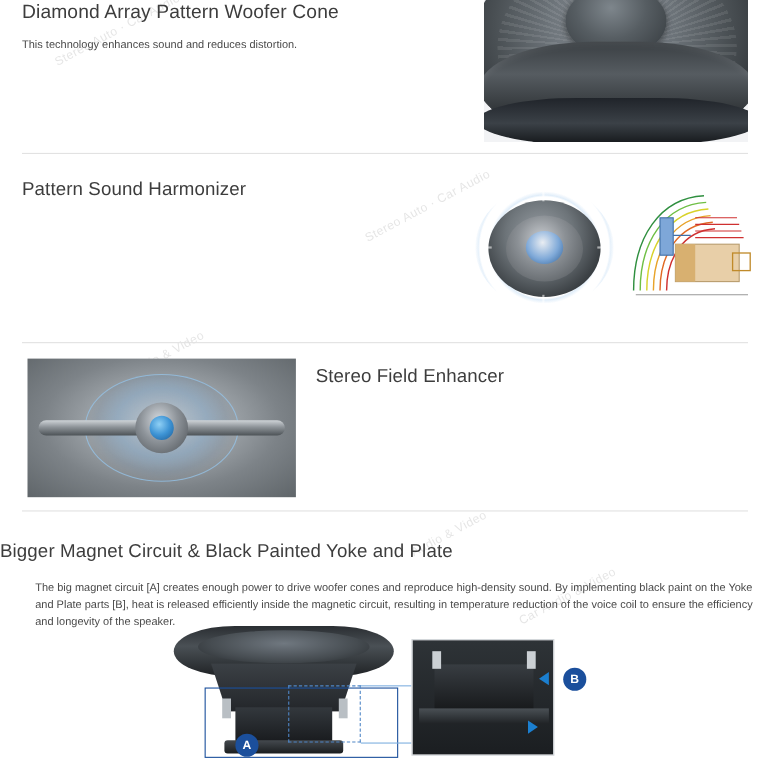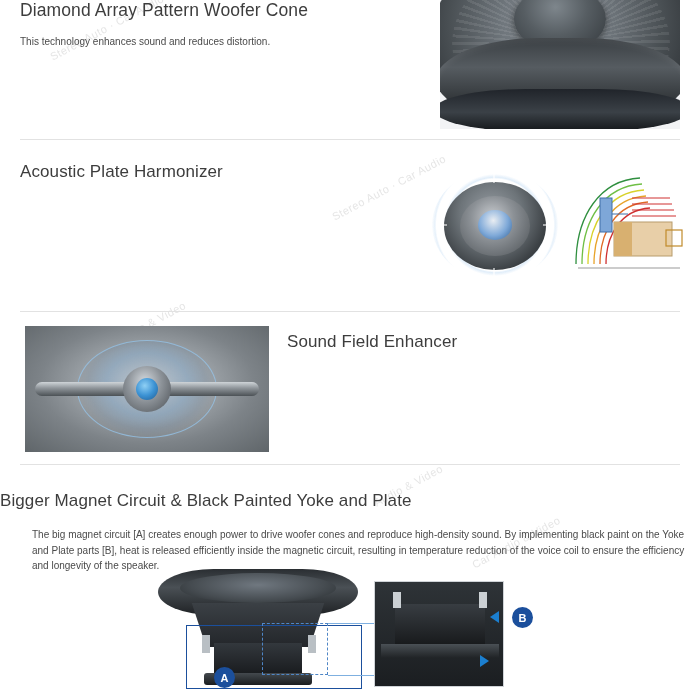--- a/index.html
+++ b/index.html
@@ -233,21 +233,21 @@
         <div class="cone-surround"></div>
         <div class="cone-rim"></div>
       </div>
     </div>
 
     <div class="divider" style="top:139px;"></div>
   </div>
 
   <div class="section" id="sec2">
     <div class="txt">
-      <h2 class="title">Acoustic Plate Harmonizer</h2>
+      <h2 class="title">Pattern Sound Harmonizer</h2>
     </div>
 
     <div class="img2a">
       <div class="spk2-rings"></div>
       <div class="spk2-body"></div>
       <div class="spk2-mid"></div>
       <div class="spk2-core"></div>
       <div class="spk2-tick" style="left:5px;  top:54px; width:10px; height:2px;"></div>
       <div class="spk2-tick" style="left:111px;top:54px; width:10px; height:2px;"></div>
       <div class="spk2-tick" style="left:61px; top:3px;  width:2px;  height:10px;"></div>
@@ -284,21 +284,21 @@
 
   <div class="section" id="sec3">
     <div class="img3">
       <div class="tw-ring"></div>
       <div class="tw-bar"></div>
       <div class="tw-hub"></div>
       <div class="tw-dot"></div>
     </div>
 
     <div class="txt">
-      <h2 class="title">Sound Field Enhancer</h2>
+      <h2 class="title">Stereo Field Enhancer</h2>
     </div>
 
     <div class="divider" style="top:152px;"></div>
   </div>
 
   <div class="section" id="sec4">
     <h2 class="title">Bigger Magnet Circuit &amp; Black Painted Yoke and Plate</h2>
     <p class="body">The big magnet circuit [A] creates enough power to drive woofer cones and reproduce high-density sound. By implementing black paint on the Yoke and Plate parts [B], heat is released efficiently inside the magnetic circuit, resulting in temperature reduction of the voice coil to ensure the efficiency and longevity of the speaker.</p>
 
     <div class="img4">

